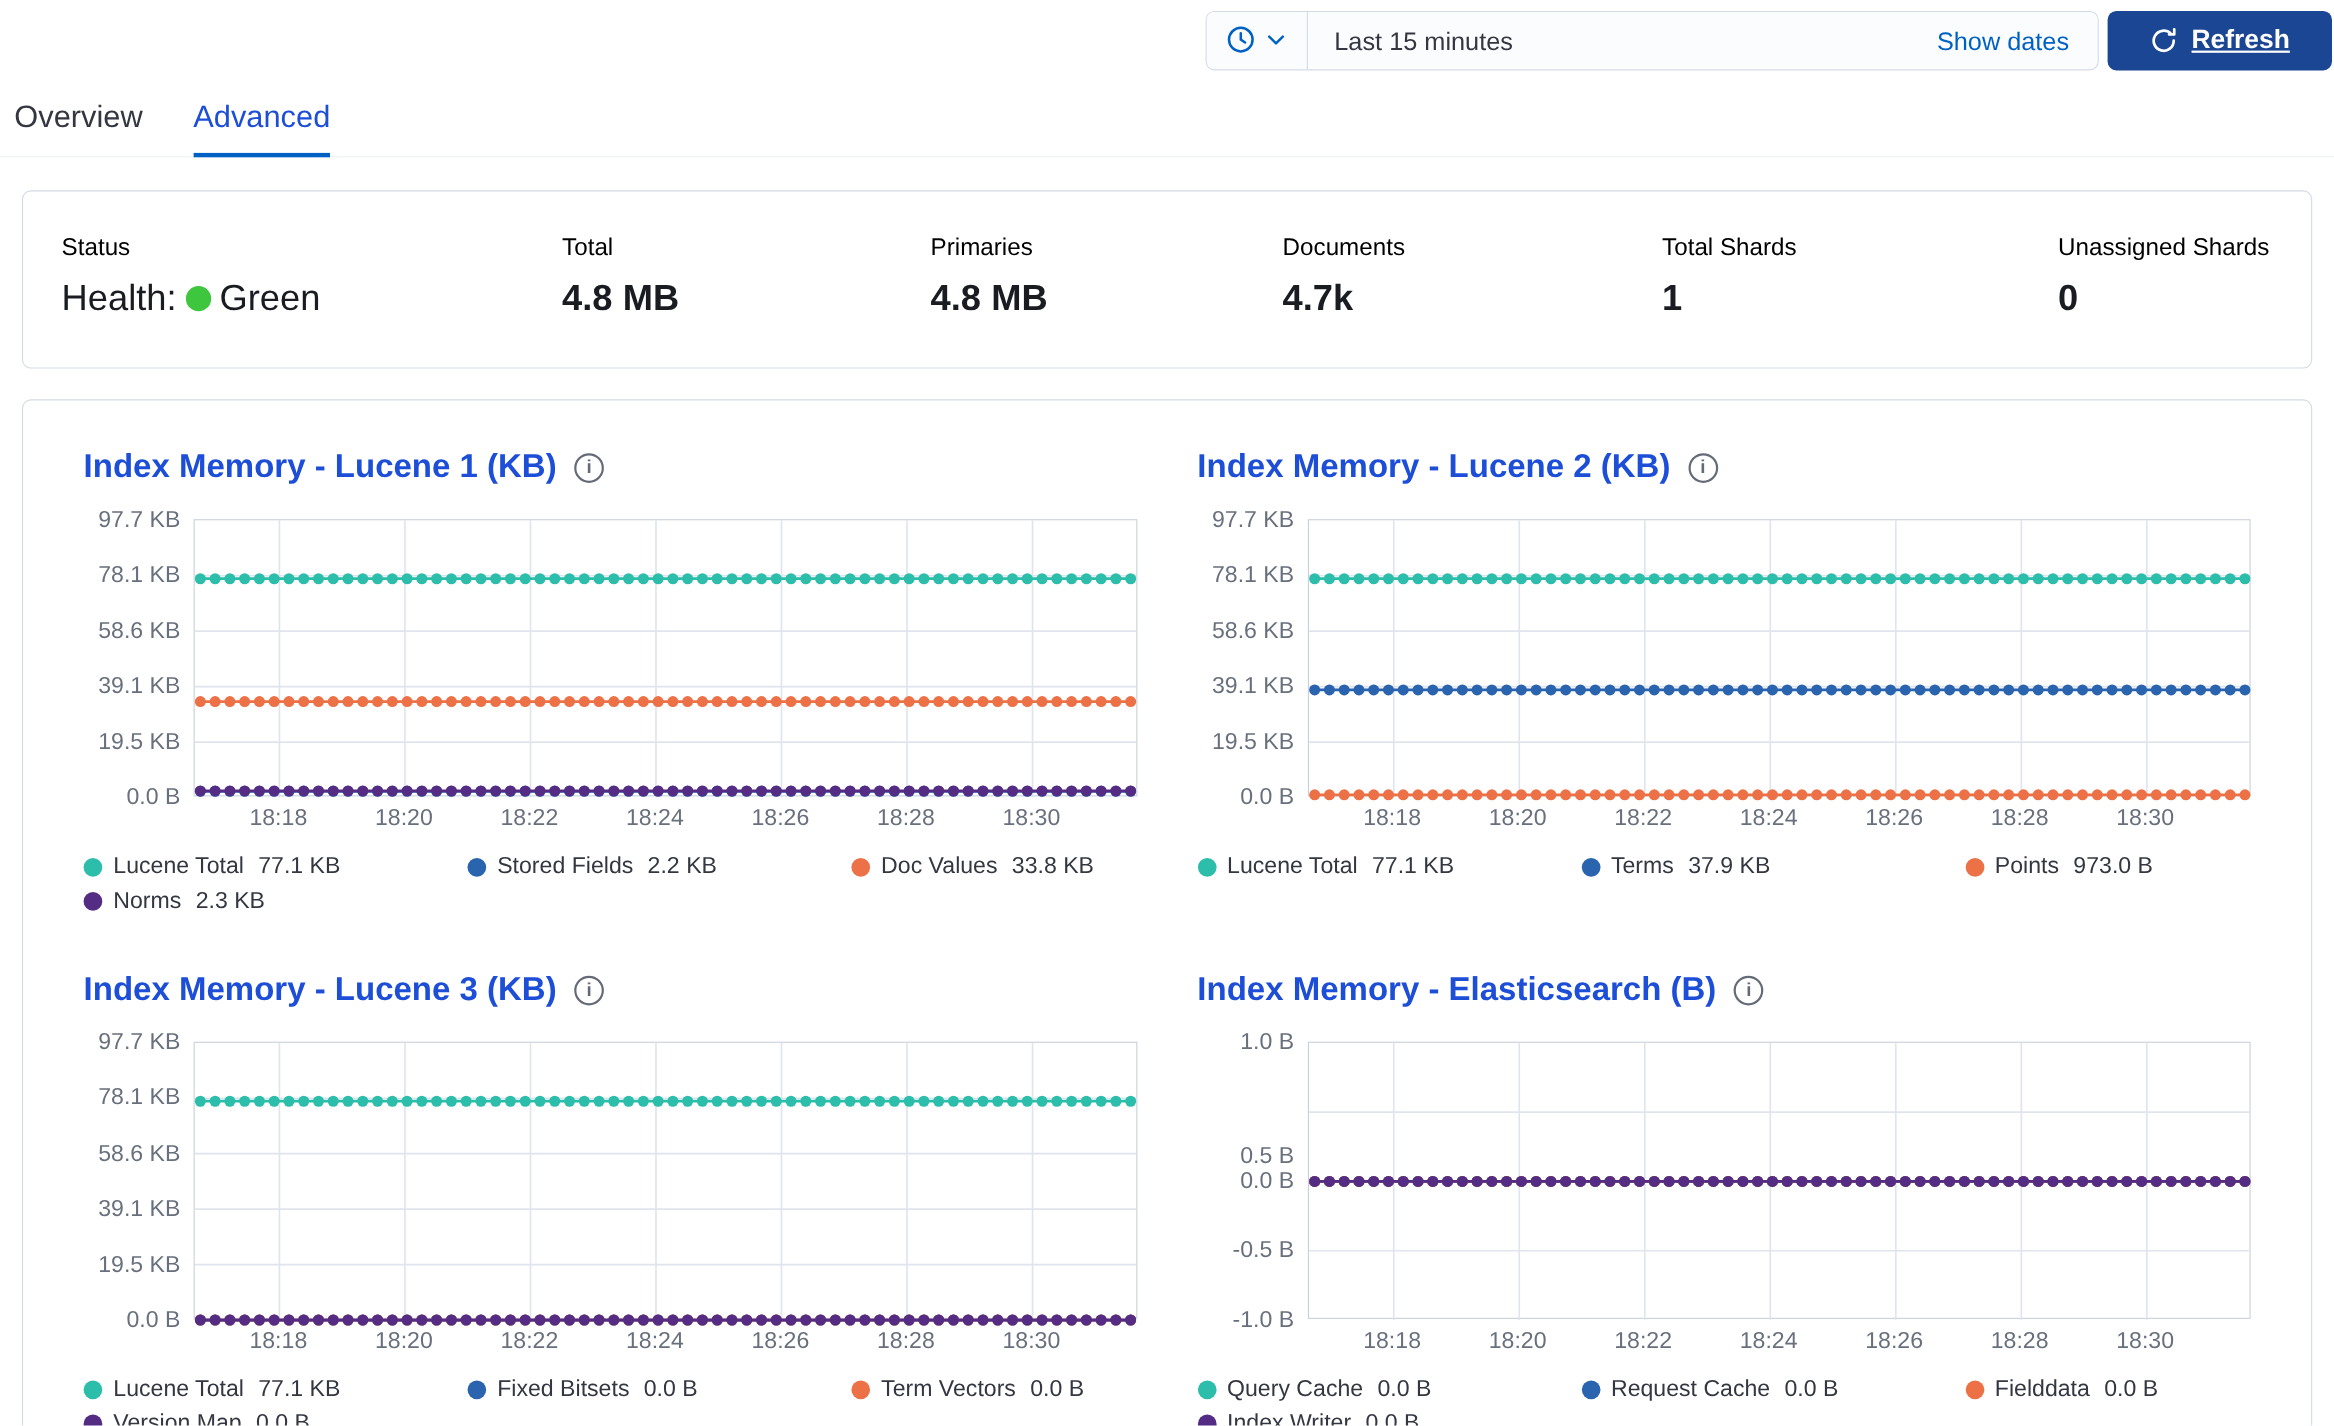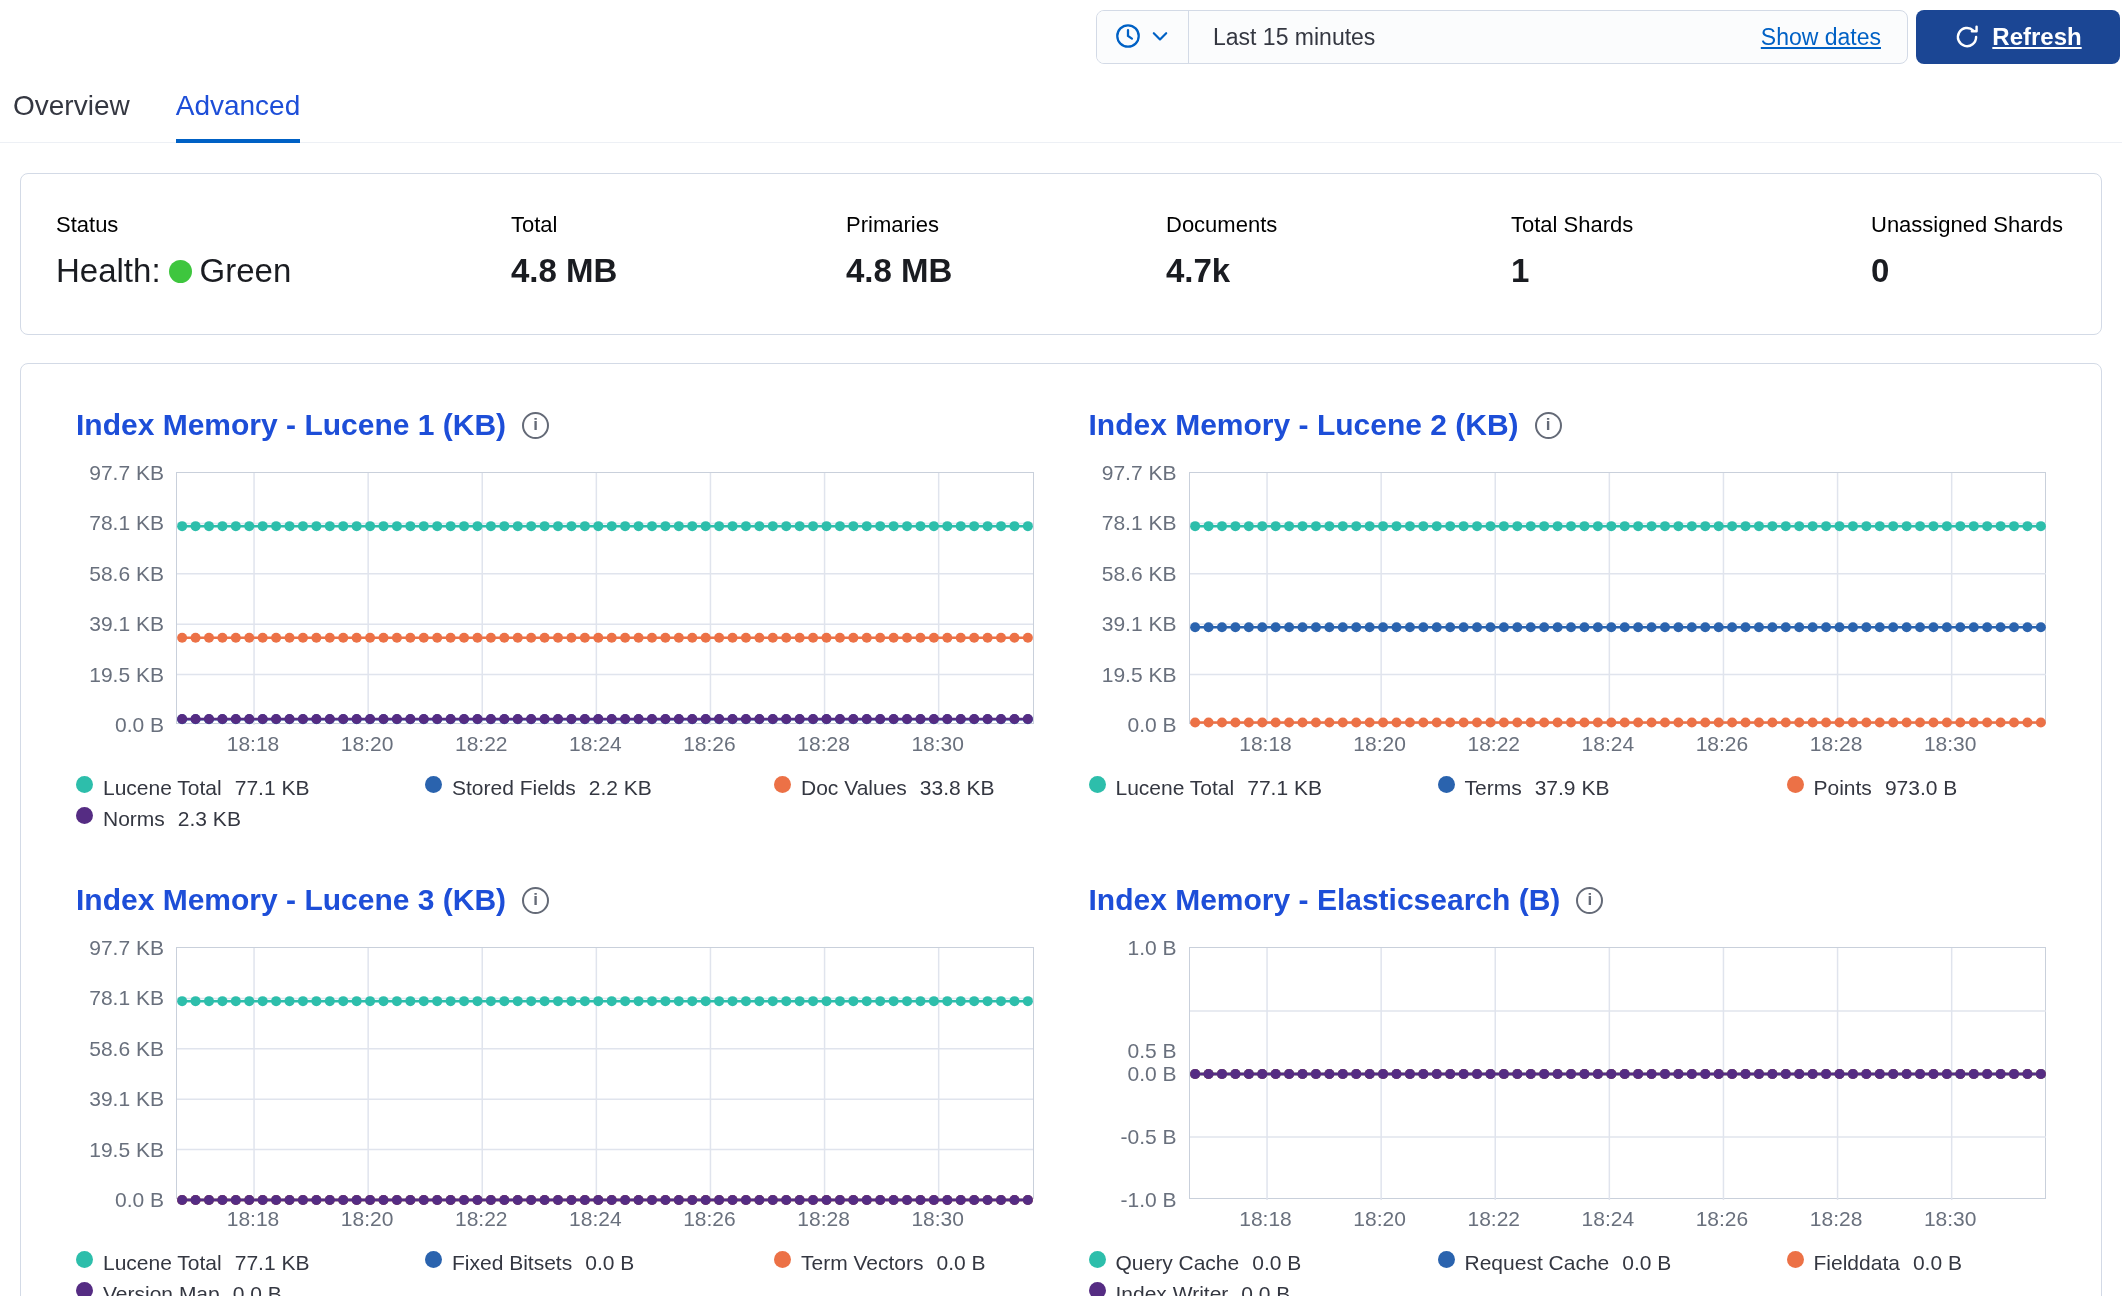--- a/index.html
+++ b/index.html
@@ -9,21 +9,21 @@
   
   .top-bar { display:flex; justify-content:flex-end; align-items:center;
     gap:8px; padding:10px 2px 0 0; }
   .datepicker { display:flex; align-items:center; width:812px; height:54px;
     border:1px solid #d3dae6; border-radius:8px; background:#fbfcfd; overflow:hidden; }
   .quick-select { display:flex; align-items:center; justify-content:center; gap:8px;
     width:92px; height:100%; border:none; border-right:1px solid #d3dae6;
     background:#fbfcfd; cursor:pointer; }
   .range-text { flex:1; padding-left:24px; font-size:23px; color:#343741; cursor:pointer; }
   .show-dates { border:none; background:none; font-size:23px; font-weight:500;
-    color:#0061c5; padding:0 26px; cursor:pointer;text-decoration:underline; }
+    color:#0061c5; padding:0 26px; cursor:pointer; }
   .refresh-btn { display:flex; align-items:center; justify-content:center; gap:12px;
     width:204px; height:54px; background:#1b4694; color:#fff; border:none;
     border-radius:8px; font-size:24px; font-weight:600; cursor:pointer;
     font-family:"Liberation Sans", sans-serif; }
   .refresh-btn span { text-decoration:underline; }
 
   
   .tabs { display:flex; gap:46px; margin-top:26px; padding-left:13px;
     border-bottom:1px solid #edf0f5; }
   .tab { font-size:28px; color:#343741; padding-bottom:17px; cursor:pointer; }
@@ -53,21 +53,21 @@
   .y-labels { width:100px; position:relative; height:252px; }
   .y-tick { position:absolute; right:12px; font-size:21px; color:#69707d;
     white-space:nowrap; }
   .plot { position:relative; flex:1; height:252px; border:1px solid #c9d0db; }
   .plot svg { position:absolute; left:0; top:0; overflow:visible; }
   .x-labels { position:relative; height:36px; margin-left:100px; margin-top:8px; }
   .x-tick { position:absolute; width:90px; text-align:center; font-size:21px;
     color:#69707d; }
   .legend { list-style:none; margin-top:8px; display:grid;
     grid-template-columns:349px 349px 1fr; row-gap:7px; }
-  .legend li { display:flex; align-items:flex-start; font-size:21px; color:#343741;
+  .legend li { display:flex; align-items:center; font-size:21px; color:#343741;
     cursor:pointer; }
   .legend-dot { width:17px; height:17px; border-radius:50%; margin-right:10px;
     flex:0 0 auto; }
   .legend-value { margin-left:13px; }
 </style>
 </head>
 <body>
 
 <div class="top-bar">
   <div class="datepicker">

